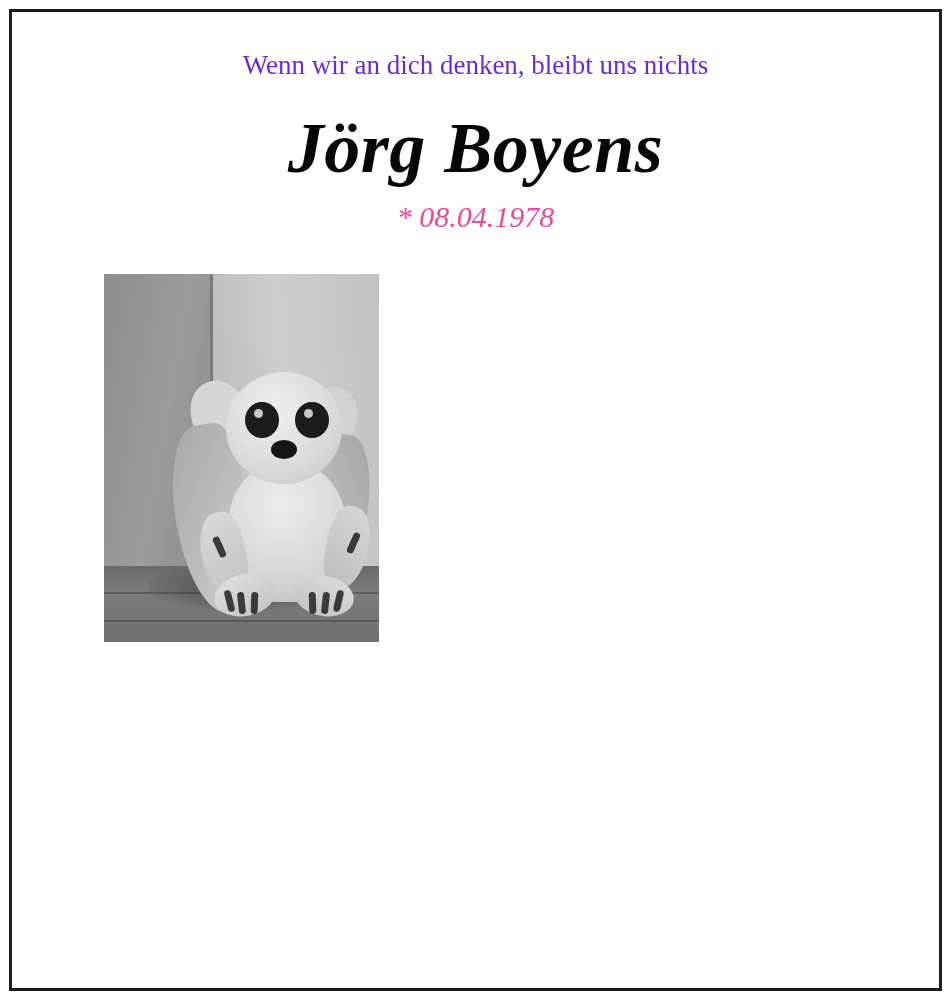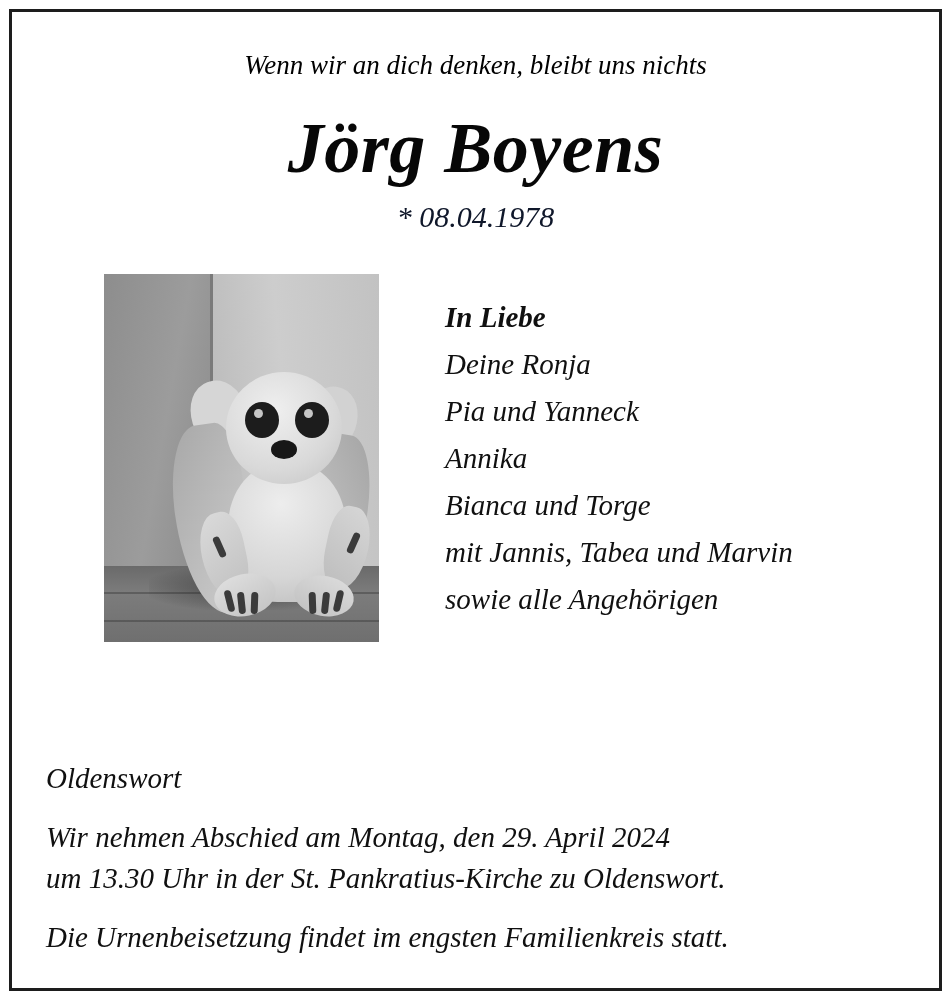--- a/index.html
+++ b/index.html
@@ -32,24 +32,23 @@
   }
   .inner {
     position: absolute;
     inset: 0;
     padding: 22px 34px 10px 34px;
     box-sizing: border-box;
   }
 
   .verse {
     text-align: center;
-    font-style: italic;
     font-size: 27px;
     line-height: 1.44;
-    color: #000000;
+    color: #6d28d9;
     margin-top: 12px;
   }
   .verse div { white-space: nowrap; }
 
   .name {
     text-align: center;
     font-weight: bold;
     font-style: italic;
     font-size: 72px;
     line-height: 1.05;
@@ -59,21 +58,21 @@
   }
 
   .dates {
     display: flex;
     justify-content: center;
     align-items: baseline;
     gap: 96px;
     font-style: italic;
     font-size: 30px;
     margin-top: 14px;
-    color: #0f172a;
+    color: #ec4899;
   }
   .dates .d { white-space: nowrap; }
 
   .middle {
     display: flex;
     align-items: flex-start;
     margin-top: 40px;
   }
 
   .photo-wrap {
@@ -315,36 +314,19 @@
             <div class="toy-claw" style="left:134px; top:318px; transform:rotate(-6deg);"></div>
             <div class="toy-claw" style="left:147px; top:318px; transform:rotate(2deg);"></div>
             <div class="toy-claw" style="left:205px; top:318px; transform:rotate(-2deg);"></div>
             <div class="toy-claw" style="left:218px; top:318px; transform:rotate(6deg);"></div>
             <div class="toy-claw" style="left:231px; top:316px; transform:rotate(13deg);"></div>
             <div class="toy-claw" style="left:112px; top:262px; transform:rotate(-24deg);"></div>
             <div class="toy-claw" style="left:246px; top:258px; transform:rotate(24deg);"></div>
           </div>
         </div>
 
-        <div class="tribute">
-          <div class="lead">In Liebe</div>
-          <div>Deine Ronja</div>
-          <div>Pia und Yanneck</div>
-          <div>Annika</div>
-          <div>Bianca und Torge</div>
-          <div>mit Jannis, Tabea und Marvin</div>
-          <div>sowie alle Angehörigen</div>
-        </div>
 
       </div>
 
-      <div class="footer">
-        <div class="place">Oldenswort</div>
-        <div class="farewell">
-          <div>Wir nehmen Abschied am Montag, den 29. April 2024</div>
-          <div>um 13.30 Uhr in der St. Pankratius-Kirche zu Oldenswort.</div>
-        </div>
-        <div class="note">Die Urnenbeisetzung findet im engsten Familienkreis statt.</div>
-      </div>
 
     </div>
   </div>
 </div>
 
 </body></html>

